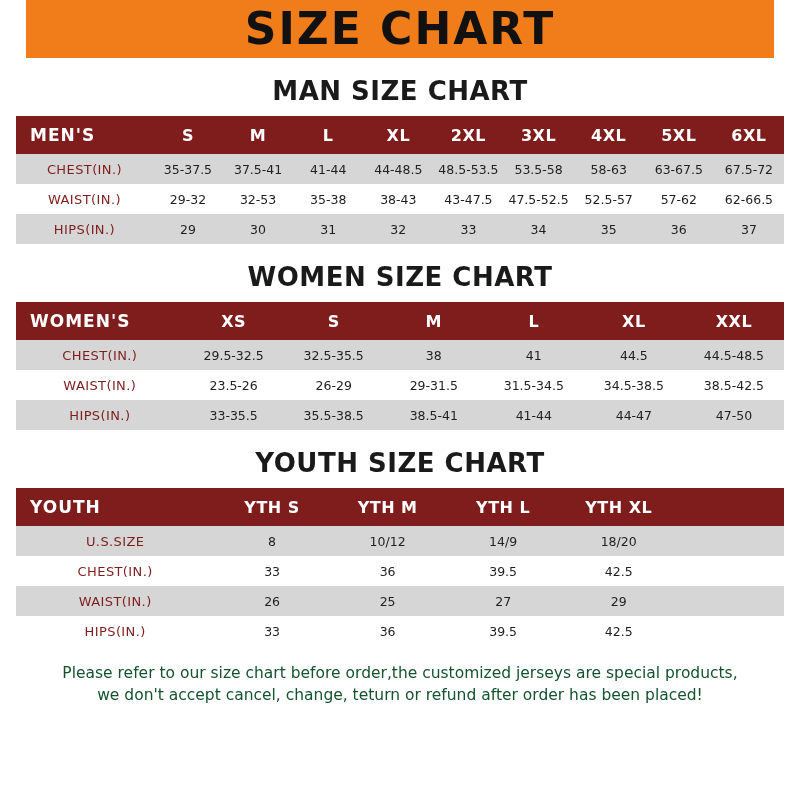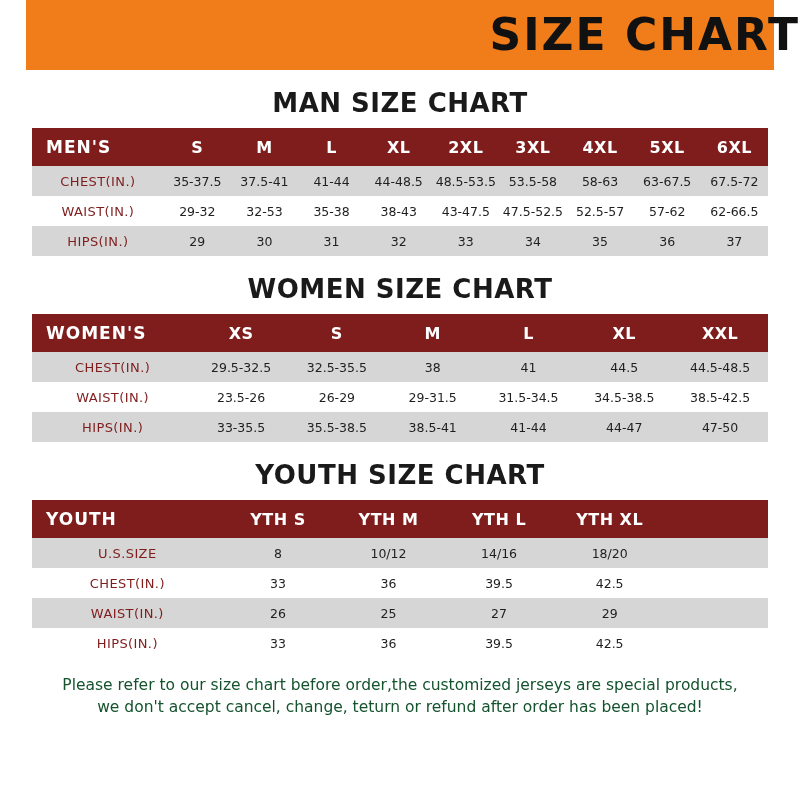--- a/index.html
+++ b/index.html
@@ -16,25 +16,25 @@
   .page {
     position: relative;
     width: 800px;
     height: 800px;
     background: #ffffff;
     box-sizing: border-box;
   }
   
   .header-band {
     position: relative;
-    height: 70px;
+    height: 58px;
     background: #f07c1a;
     display: flex;
     align-items: center;
-    justify-content: flex-end;
+    justify-content: center;
   }
   .header-band .side-white {
     position: absolute;
     top: 0;
     width: 26px;
     height: 100%;
     background: #ffffff;
   }
   .header-band .side-white.left { left: 0; }
   .header-band .side-white.right { right: 0; }
@@ -42,21 +42,21 @@
     position: relative;
     z-index: 2;
     font-family: "DejaVu Sans", sans-serif;
     font-weight: bold;
     font-size: 44px;
     letter-spacing: 2px;
     color: #111111;
     line-height: 1;
   }
   .content {
-    padding: 0 32px;
+    padding: 0 16px;
     box-sizing: border-box;
   }
   .section-title {
     text-align: center;
     font-family: "DejaVu Sans", sans-serif;
     font-weight: bold;
     font-size: 26px;
     color: #1a1a1a;
     letter-spacing: 0.5px;
     margin: 18px 0 10px 0;
@@ -239,21 +239,21 @@
             <th>YTH L</th>
             <th>YTH XL</th>
             <th style="width:14%"></th>
           </tr>
         </thead>
         <tbody>
           <tr class="band-dark">
             <td class="rowlabel">U.S.SIZE</td>
             <td>8</td>
             <td>10/12</td>
-            <td>14/16</td>
+            <td>14/9</td>
             <td>18/20</td>
             <td></td>
           </tr>
           <tr class="band-light">
             <td class="rowlabel">CHEST(IN.)</td>
             <td>33</td>
             <td>36</td>
             <td>39.5</td>
             <td>42.5</td>
             <td></td>

